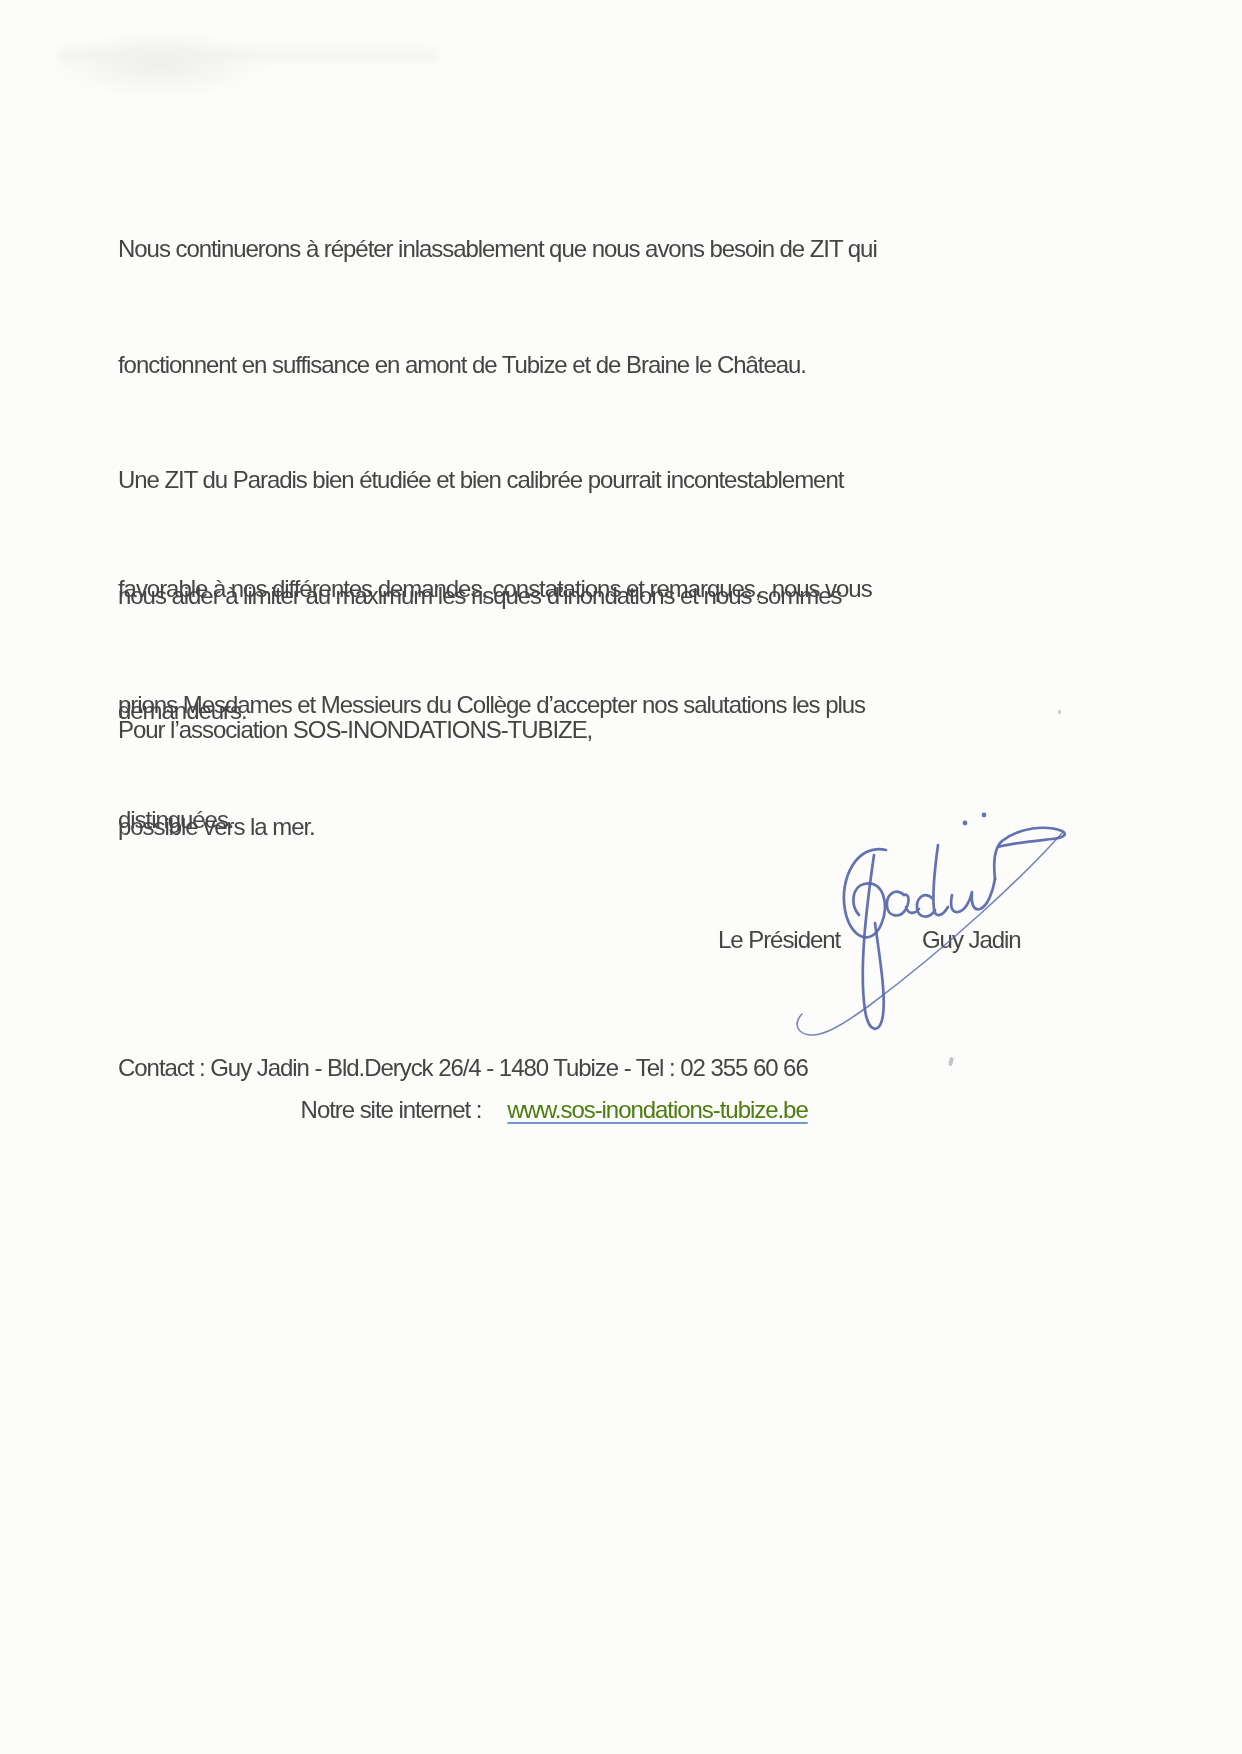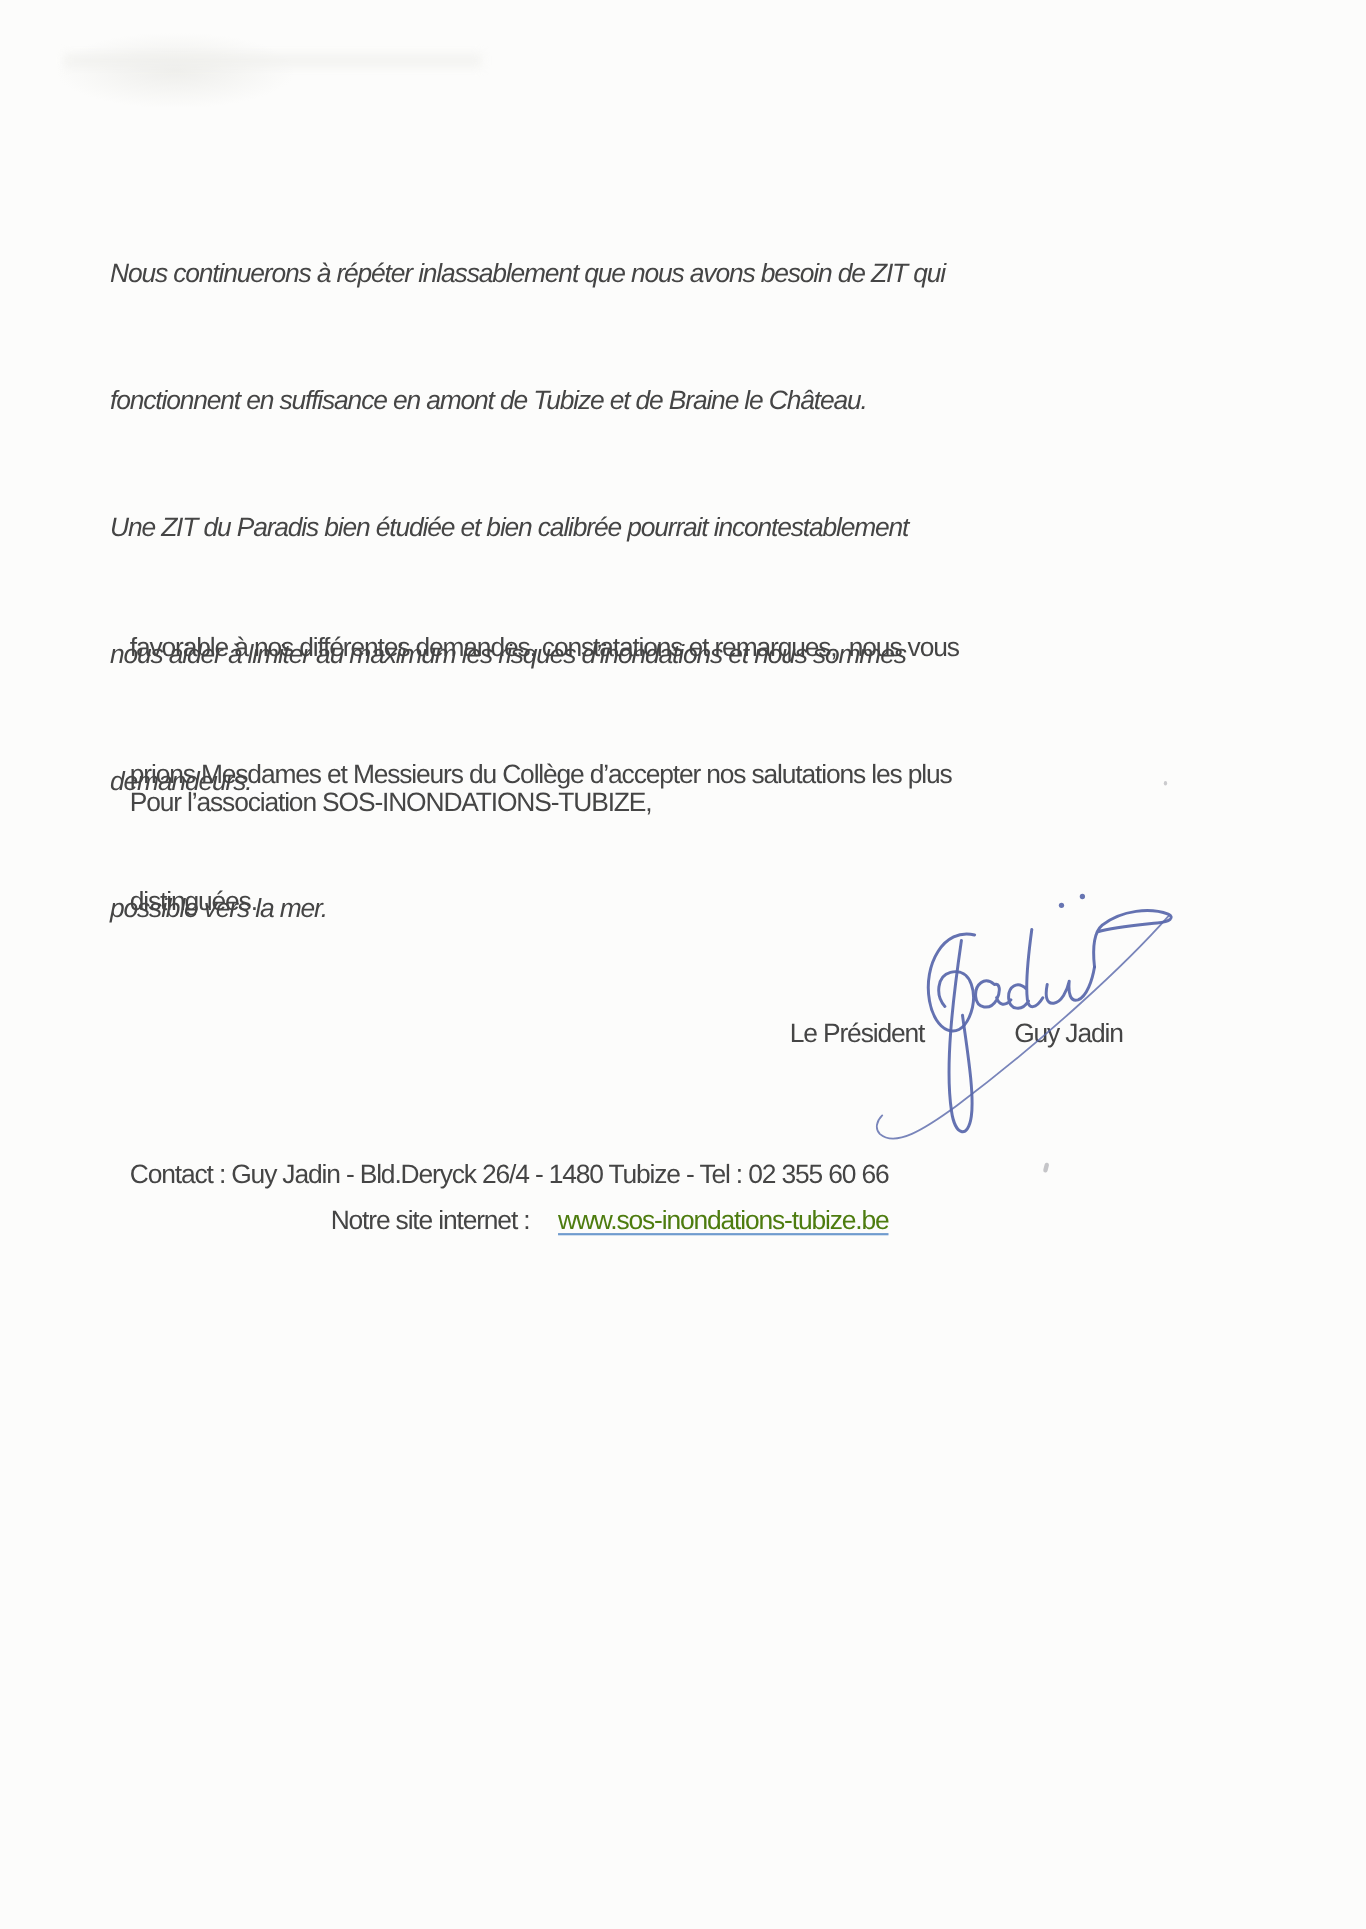--- a/index.html
+++ b/index.html
@@ -31,21 +31,21 @@
     position: absolute; left: 1058px; top: 710px; width: 3px; height: 4px;
     background: #9a9aa0; border-radius: 50%; opacity: .5;
   }
 
   
   .para, .line { position: absolute; white-space: pre; }
   .para .line { position: static; }
   .body-text {
     font-size: 24px; line-height: 38.5px; letter-spacing: -1.05px; color: #454545;
   }
-  .p1 { left: 100px; top: 153px; font-style: italic; }
+  .p1 { left: 118px; top: 153px; }
   .p2 { left: 118px; top: 493px; }
   .pour { left: 118px; top: 711px; }
   .president { left: 718px; top: 921px; }
   .signer { left: 922px; top: 921px; }
   .contact { position: absolute; left: 118px; top: 1047px; }
   .contact .cline { line-height: 42px; white-space: pre; text-align: right; }
   .copies { left: 118px; top: 1148px; }
 
   .weblink {
     color: #4d7c0f;

